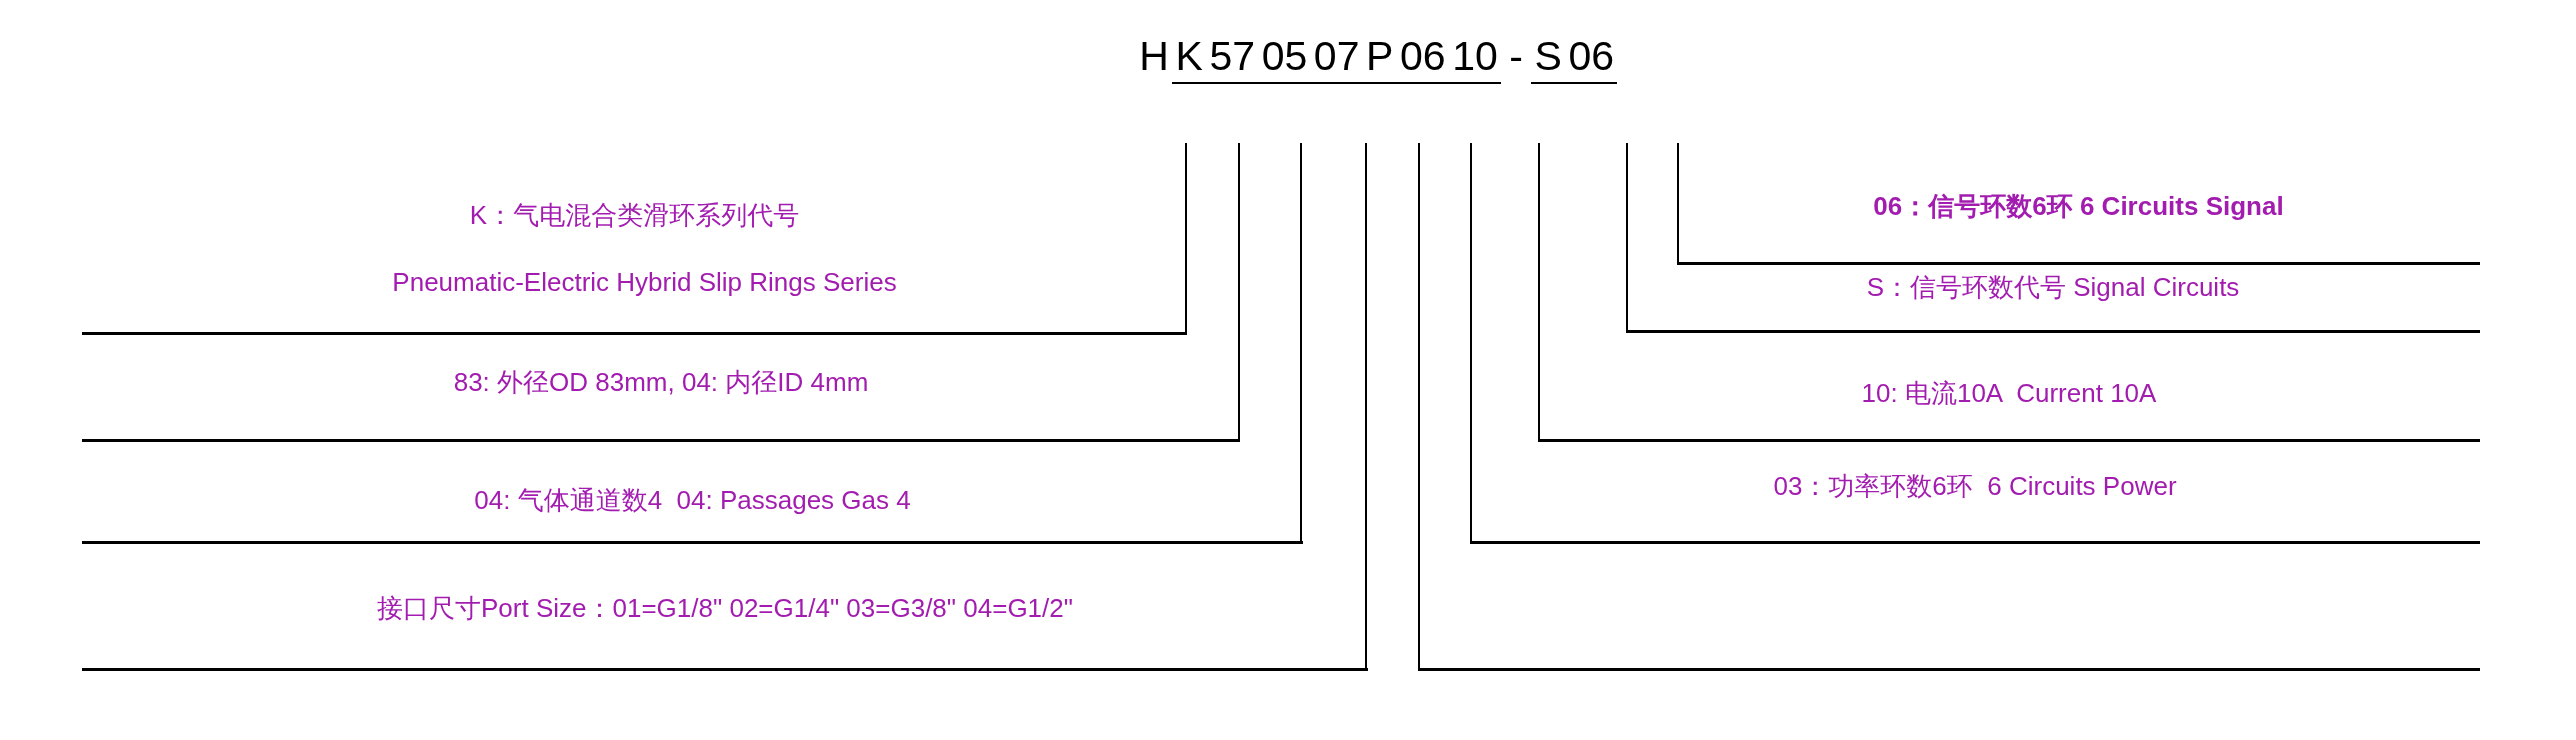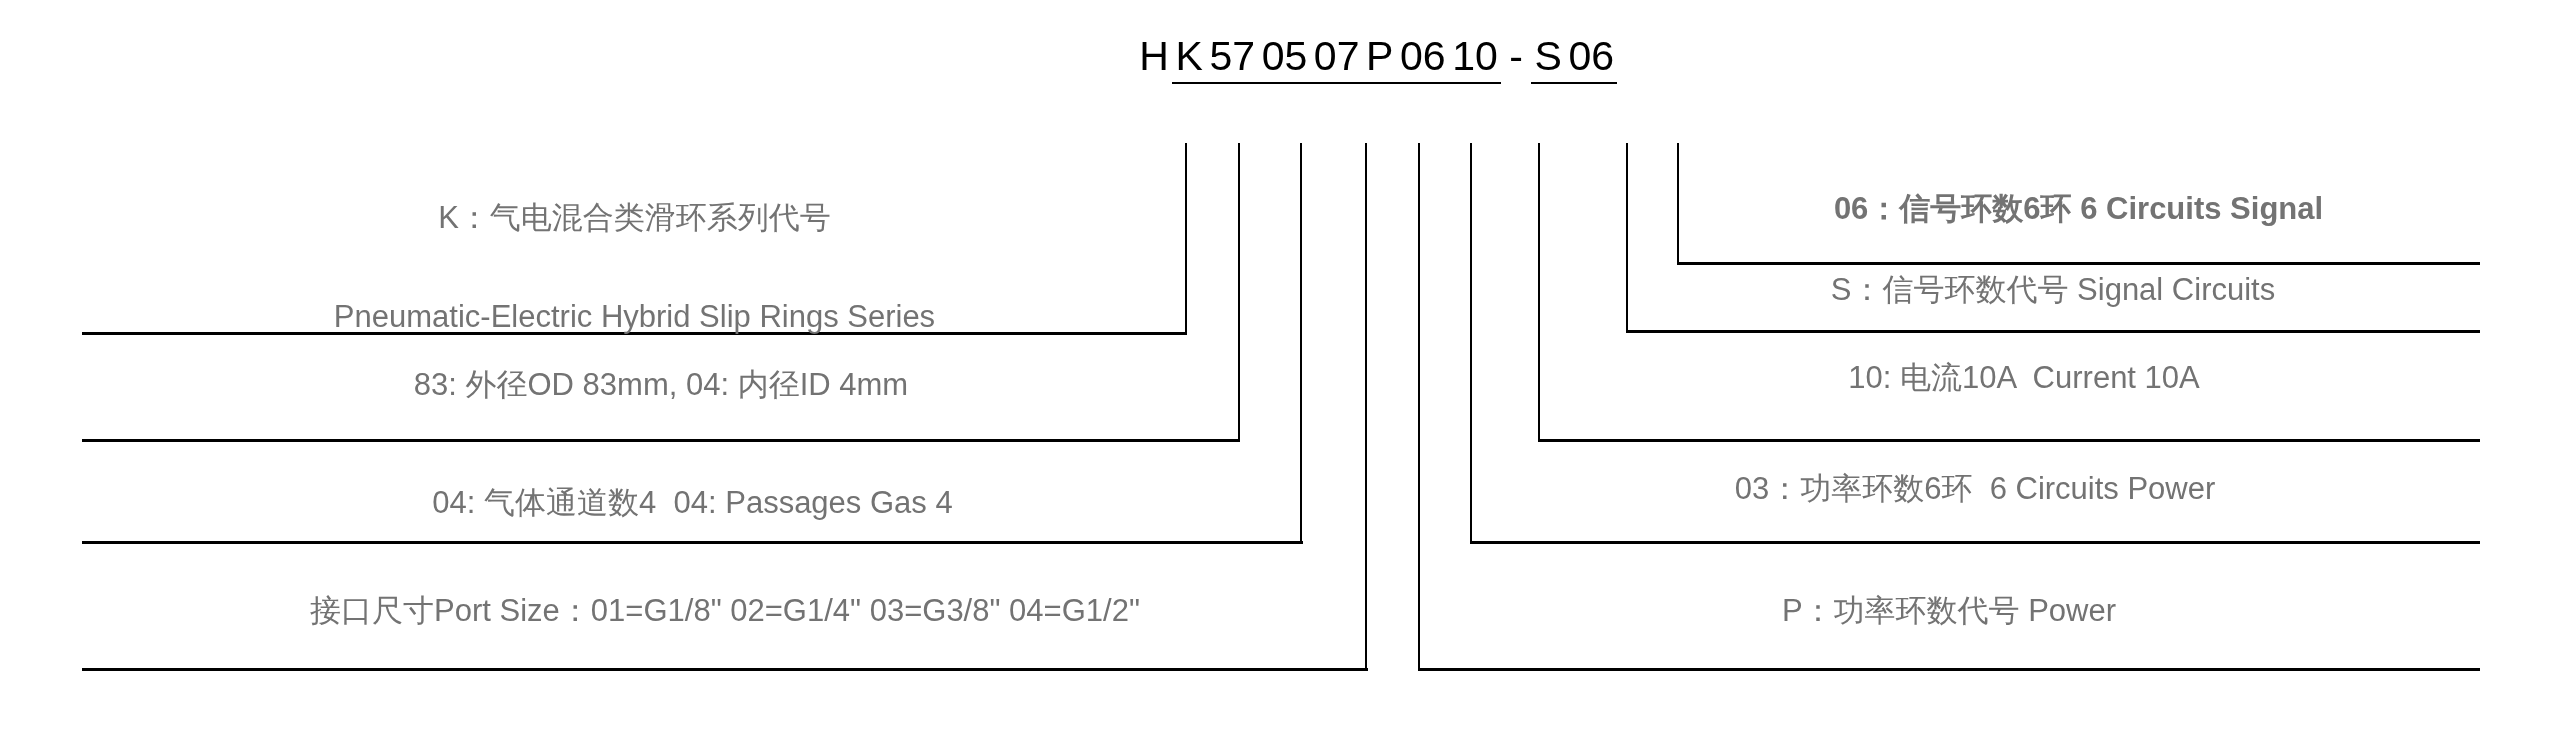--- a/index.html
+++ b/index.html
@@ -20,22 +20,22 @@
   .seg{ display:block; padding:0 3.3px 4.9px 3.3px; }
   .seg.u{ border-bottom:2.5px solid #000; }
   .seg.gap{ padding-left:8.2px; padding-right:8.2px; }
 
   
   .vline{ position:absolute; width:0; border-left:2.5px solid #000; }
   .hrule{ position:absolute; height:0; border-top:3.3px solid #000; }
 
   
   .lbl{
-    position:absolute; font-size:31px; line-height:1.05;
-    white-space:pre; color:#737373;
+    position:absolute; font-size:26px; line-height:1.05;
+    white-space:pre; color:#a21caf;
   }
   .lbl.ctr{ text-align:center; }
 </style>
 </head>
 <body>
 
 <div id="stage">
 
   <div class="code-row">
     <span class="seg">H</span>
@@ -74,32 +74,31 @@
 
   <div class="vline" style="left:1677px; top:143px; height:121px;"></div>
 
   <div class="hrule" style="left:1677px; top:262px; width:803px;"></div>
   <div class="hrule" style="left:1626px; top:330px; width:854px;"></div>
   <div class="hrule" style="left:1538px; top:439px; width:942px;"></div>
   <div class="hrule" style="left:1470px; top:541px; width:1010px;"></div>
   <div class="hrule" style="left:1418px; top:668px; width:1062px;"></div>
 
   <div class="lbl ctr" style="left:82px; top:202px; width:1105px;">K：气电混合类滑环系列代号</div>
-  <div class="lbl ctr" style="left:82px; top:269px; width:1105px;margin-top:32px;">Pneumatic-Electric Hybrid Slip Rings Series</div>
+  <div class="lbl ctr" style="left:92px; top:269px; width:1105px;">Pneumatic-Electric Hybrid Slip Rings Series</div>
 
   <div class="lbl ctr" style="left:82px; top:369px; width:1158px;">83: 外径OD 83mm, 04: 内径ID 4mm</div>
 
   <div class="lbl ctr" style="left:82px; top:487px; width:1221px;">04: 气体通道数4  04: Passages Gas 4</div>
 
   <div class="lbl ctr" style="left:82px; top:595px; width:1286px;">接口尺寸Port Size：01=G1/8" 02=G1/4" 03=G3/8" 04=G1/2"</div>
 
   <div class="lbl ctr" style="left:1677px; top:193px; width:803px;font-weight:bold;">06：信号环数6环 6 Circuits Signal</div>
 
   <div class="lbl ctr" style="left:1626px; top:274px; width:854px;">S：信号环数代号 Signal Circuits</div>
 
-  <div class="lbl ctr" style="left:1538px; top:362px; width:942px;margin-left:15px;">10: 电流10A  Current 10A</div>
+  <div class="lbl ctr" style="left:1538px; top:380px; width:942px;">10: 电流10A  Current 10A</div>
 
   <div class="lbl ctr" style="left:1470px; top:473px; width:1010px;">03：功率环数6环  6 Circuits Power</div>
 
-  <div class="lbl ctr" style="left:1418px; top:595px; width:1062px;">P：功率环数代号 Power</div>
 
 </div>
 
 
 </body></html>

